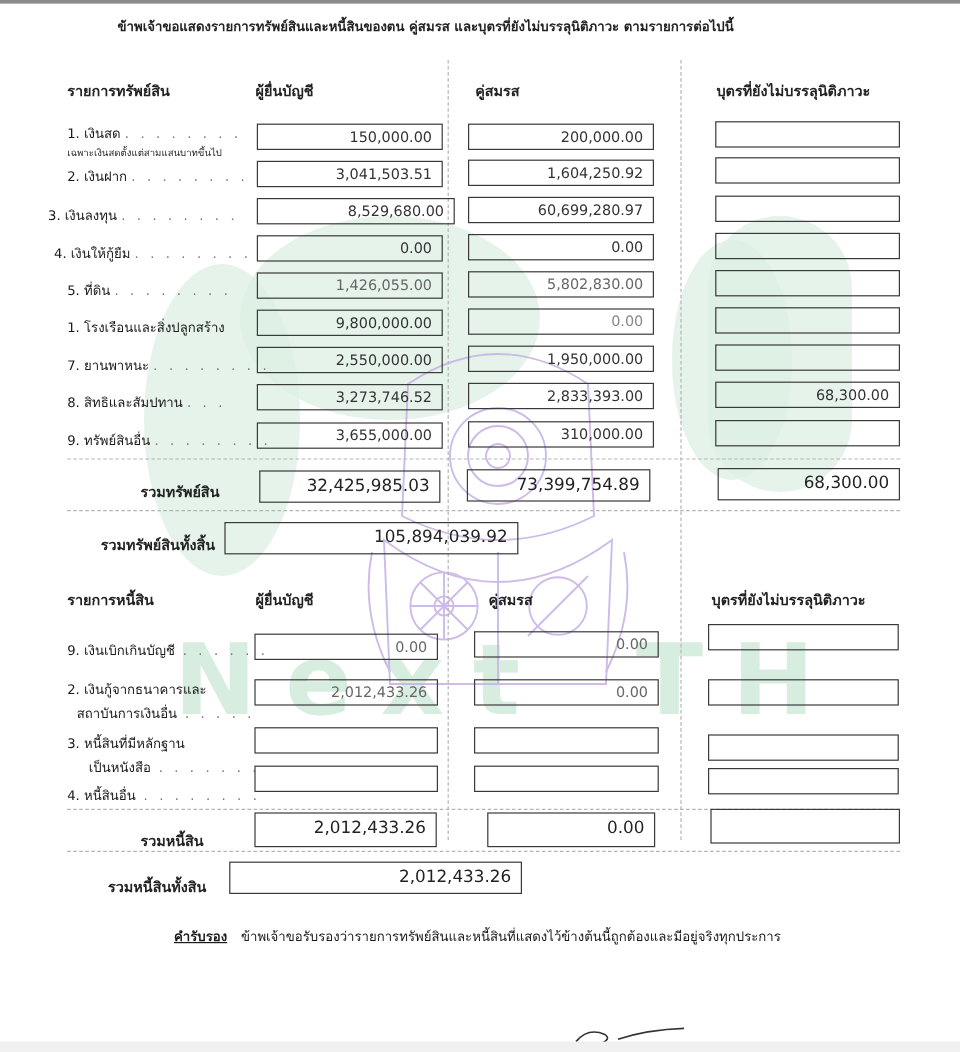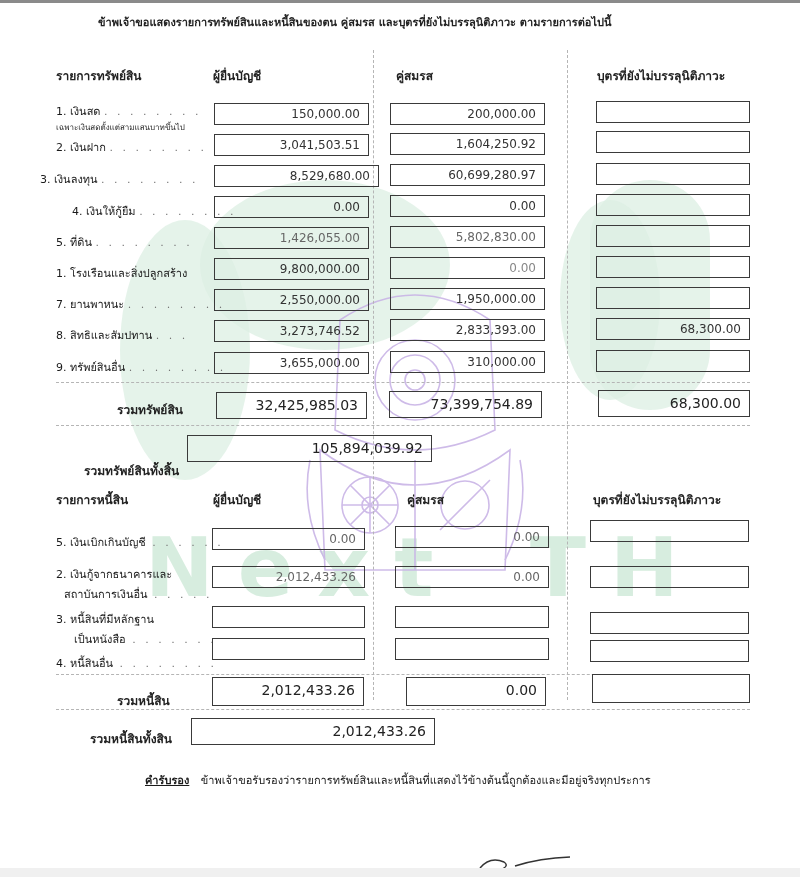--- a/index.html
+++ b/index.html
@@ -95,21 +95,21 @@
   <div class="box" style="left:390px;top:133px;width:155px;">1,604,250.92</div>
   <div class="box" style="left:596px;top:131px;width:154px;"></div>
 </div>
 <div>
   <div class="lbl" style="left:40px;top:170px;"><span>3.  เงินลงทุน</span> <span class="dots">. . . . . . . .</span></div>
   <div class="box" style="left:214px;top:165px;width:165px;">8,529,680.00</div>
   <div class="box" style="left:390px;top:164px;width:155px;">60,699,280.97</div>
   <div class="box" style="left:596px;top:163px;width:154px;"></div>
 </div>
 <div>
-  <div class="lbl" style="left:72px;top:202px;"><span>4.  เงินให้กู้ยืม</span> <span class="dots">. . . . . . . .</span></div>
+  <div class="lbl" style="left:45px;top:202px;"><span>4.  เงินให้กู้ยืม</span> <span class="dots">. . . . . . . .</span></div>
   <div class="box" style="left:214px;top:196px;width:155px;">0.00</div>
   <div class="box" style="left:390px;top:195px;width:155px;">0.00</div>
   <div class="box" style="left:596px;top:194px;width:154px;"></div>
 </div>
 <div>
   <div class="lbl" style="left:56px;top:233px;"><span>5.  ที่ดิน</span> <span class="dots">. . . . . . . .</span></div>
   <div class="box" style="left:214px;top:227px;width:155px;color:#666;padding-left:32px;">1,426,055.00</div>
   <div class="box" style="left:390px;top:226px;width:155px;color:#666;">5,802,830.00</div>
   <div class="box" style="left:596px;top:225px;width:154px;"></div>
 </div>
@@ -143,31 +143,31 @@
 <div>
   <div class="tot" style="left:117px;top:400px;font-family:Liberation Mono, monospace;">รวมทรัพย์สิน</div>
   <div class="box big" style="left:216px;top:392px;width:151px;">32,425,985.03</div>
   <div class="box big" style="left:389px;top:391px;width:153px;">73,399,754.89</div>
   <div class="box big" style="left:598px;top:390px;width:152px;">68,300.00</div>
 </div>
 
 <div class="hline" style="left:56px;top:425px;width:694px;"></div>
 
 <div>
-  <div class="tot" style="left:84px;top:444px;margin-top:17px;">รวมทรัพย์สินทั้งสิ้น</div>
+  <div class="tot" style="left:84px;top:444px;">รวมทรัพย์สินทั้งสิ้น</div>
   <div class="box big" style="left:187px;top:435px;width:245px;">105,894,039.92</div>
 </div>
 
 <div class="hdr" style="left:56px;top:490px;">รายการหนี้สิน</div>
 <div class="hdr" style="left:213px;top:490px;">ผู้ยื่นบัญชี</div>
 <div class="hdr" style="left:407px;top:490px;">คู่สมรส</div>
 <div class="hdr" style="left:593px;top:490px;">บุตรที่ยังไม่บรรลุนิติภาวะ</div>
 
 <div>
-  <div class="lbl" style="left:56px;top:533px;"><span>5. เงินเบิกเกินบัญชี</span><span class="dots"> . . . . . .</span></div>
+  <div class="lbl" style="left:56px;top:533px;"><span>9. เงินเบิกเกินบัญชี</span><span class="dots"> . . . . . .</span></div>
   <div class="box" style="left:212px;top:528px;width:153px;color:#666;">0.00</div>
   <div class="box" style="left:395px;top:526px;width:154px;color:#666;">0.00</div>
   <div class="box" style="left:590px;top:520px;width:159px;"></div>
 </div>
 <div>
   <div class="lbl" style="left:56px;top:565px;">2. เงินกู้จากธนาคารและ</div>
   <div class="lbl" style="left:64px;top:585px;"><span>สถาบันการเงินอื่น</span><span class="dots"> . . . . .</span></div>
   <div class="box" style="left:212px;top:566px;width:153px;color:#666;">2,012,433.26</div>
   <div class="box" style="left:395px;top:566px;width:154px;color:#666;">0.00</div>
   <div class="box" style="left:590px;top:566px;width:159px;"></div>

